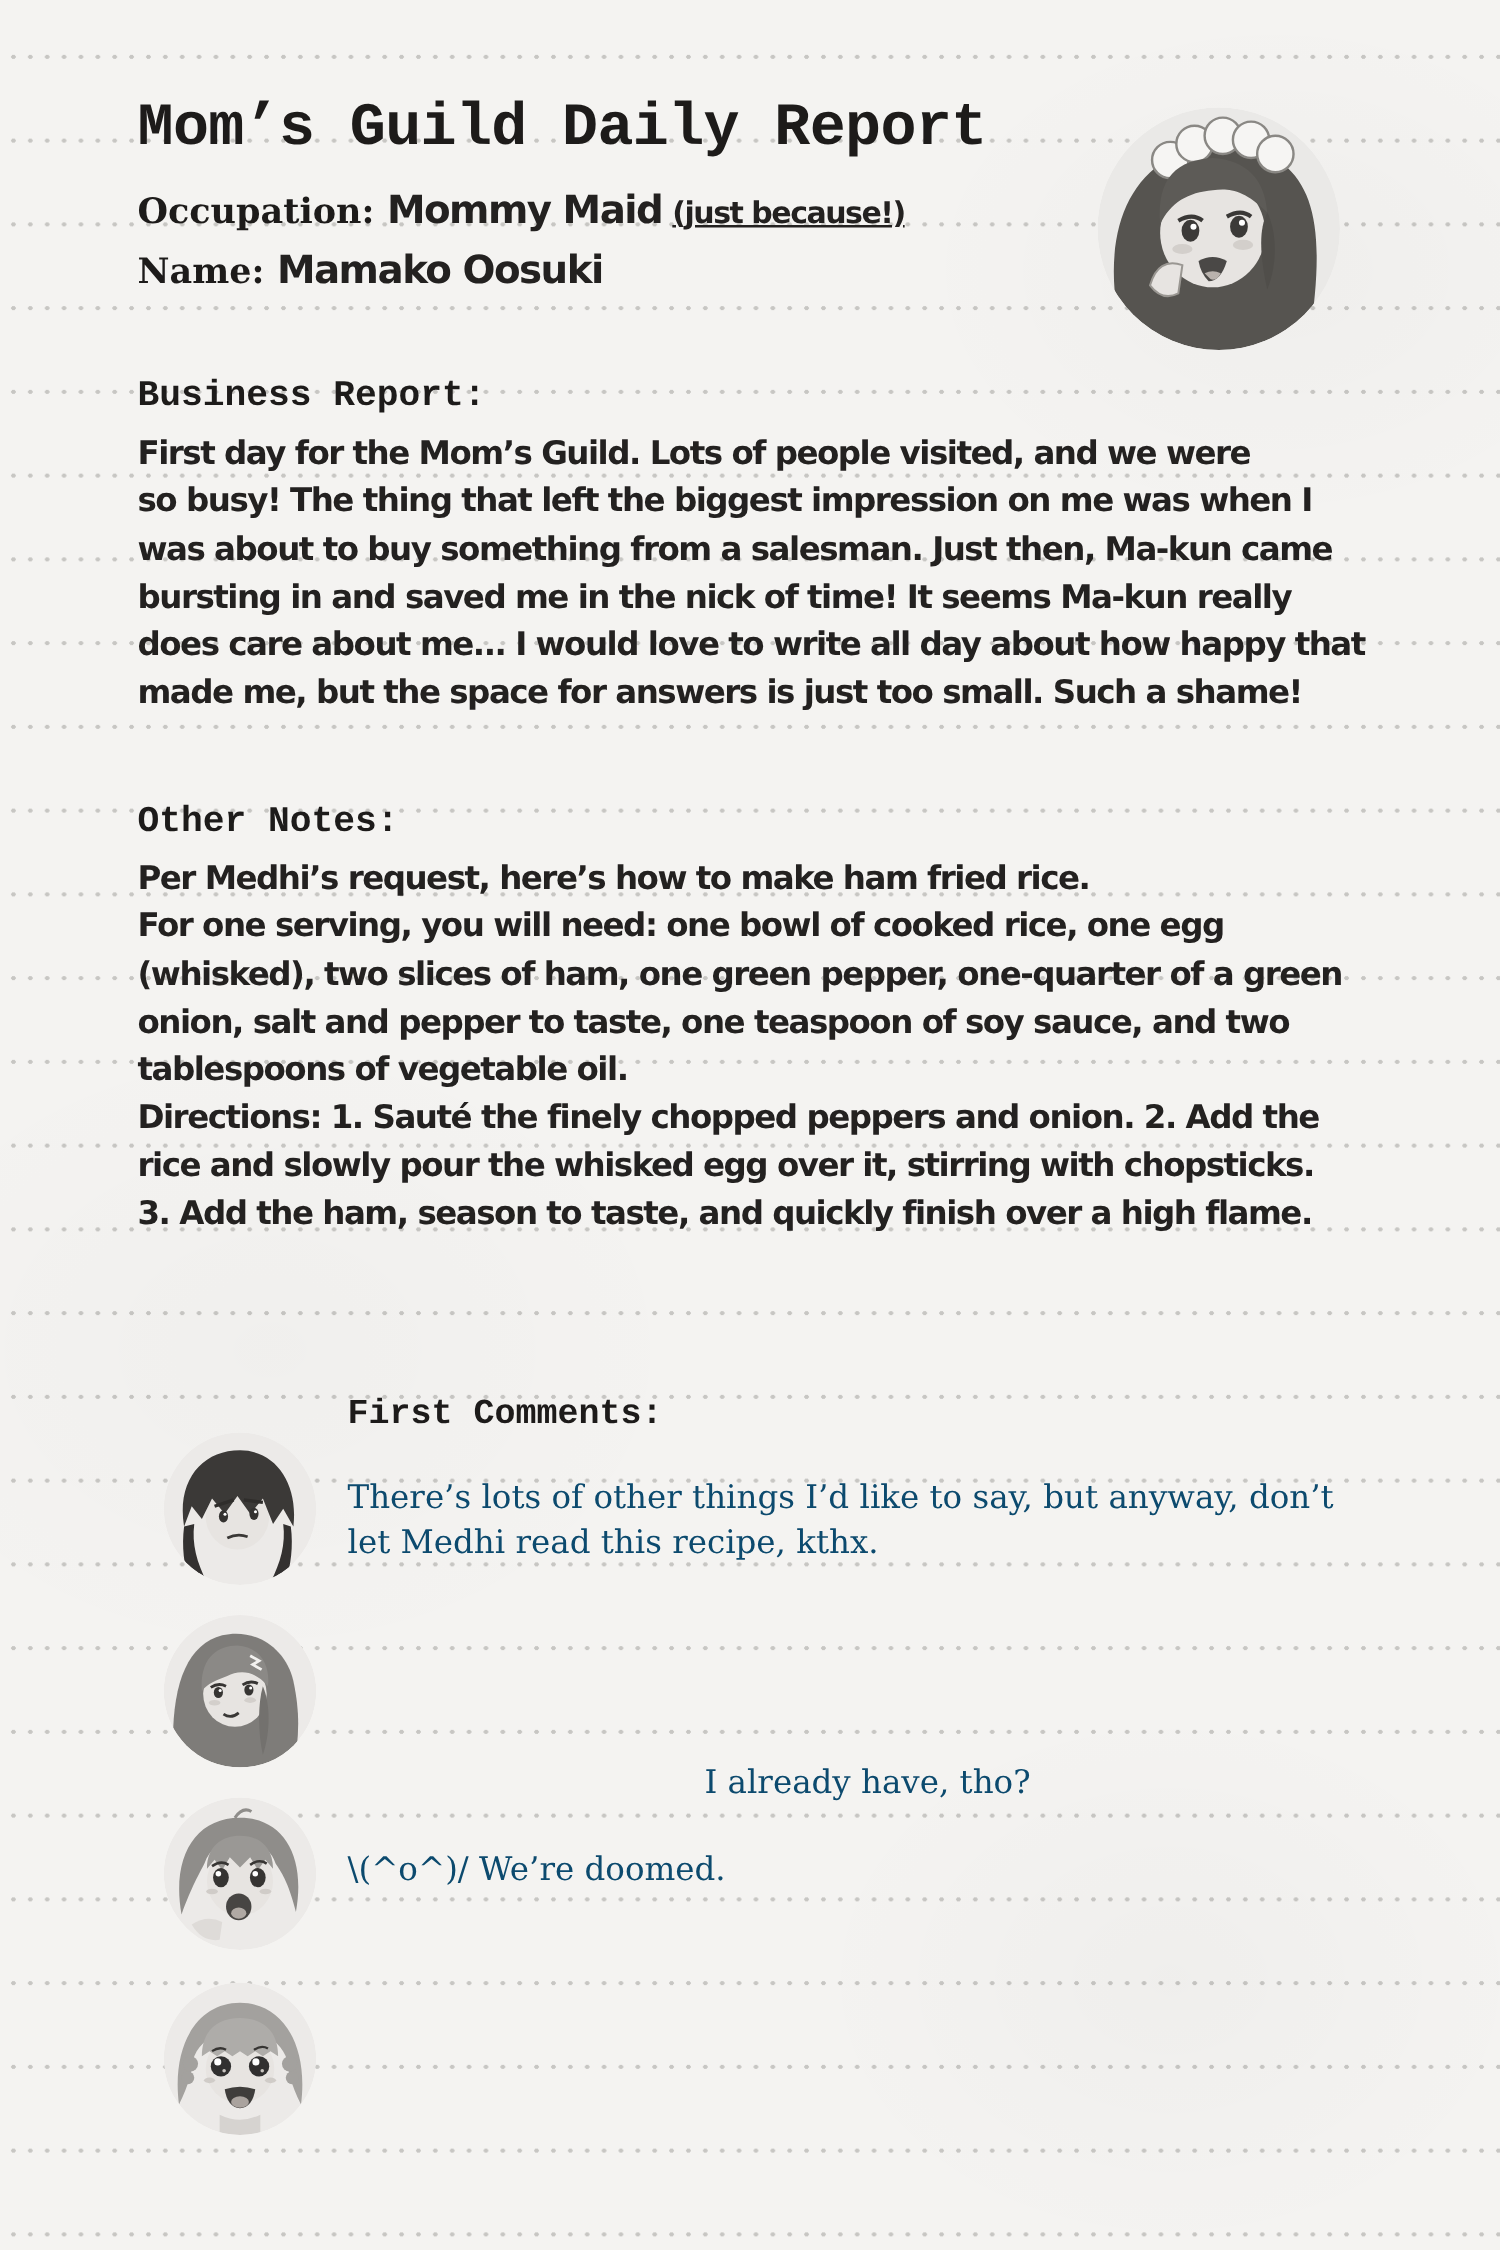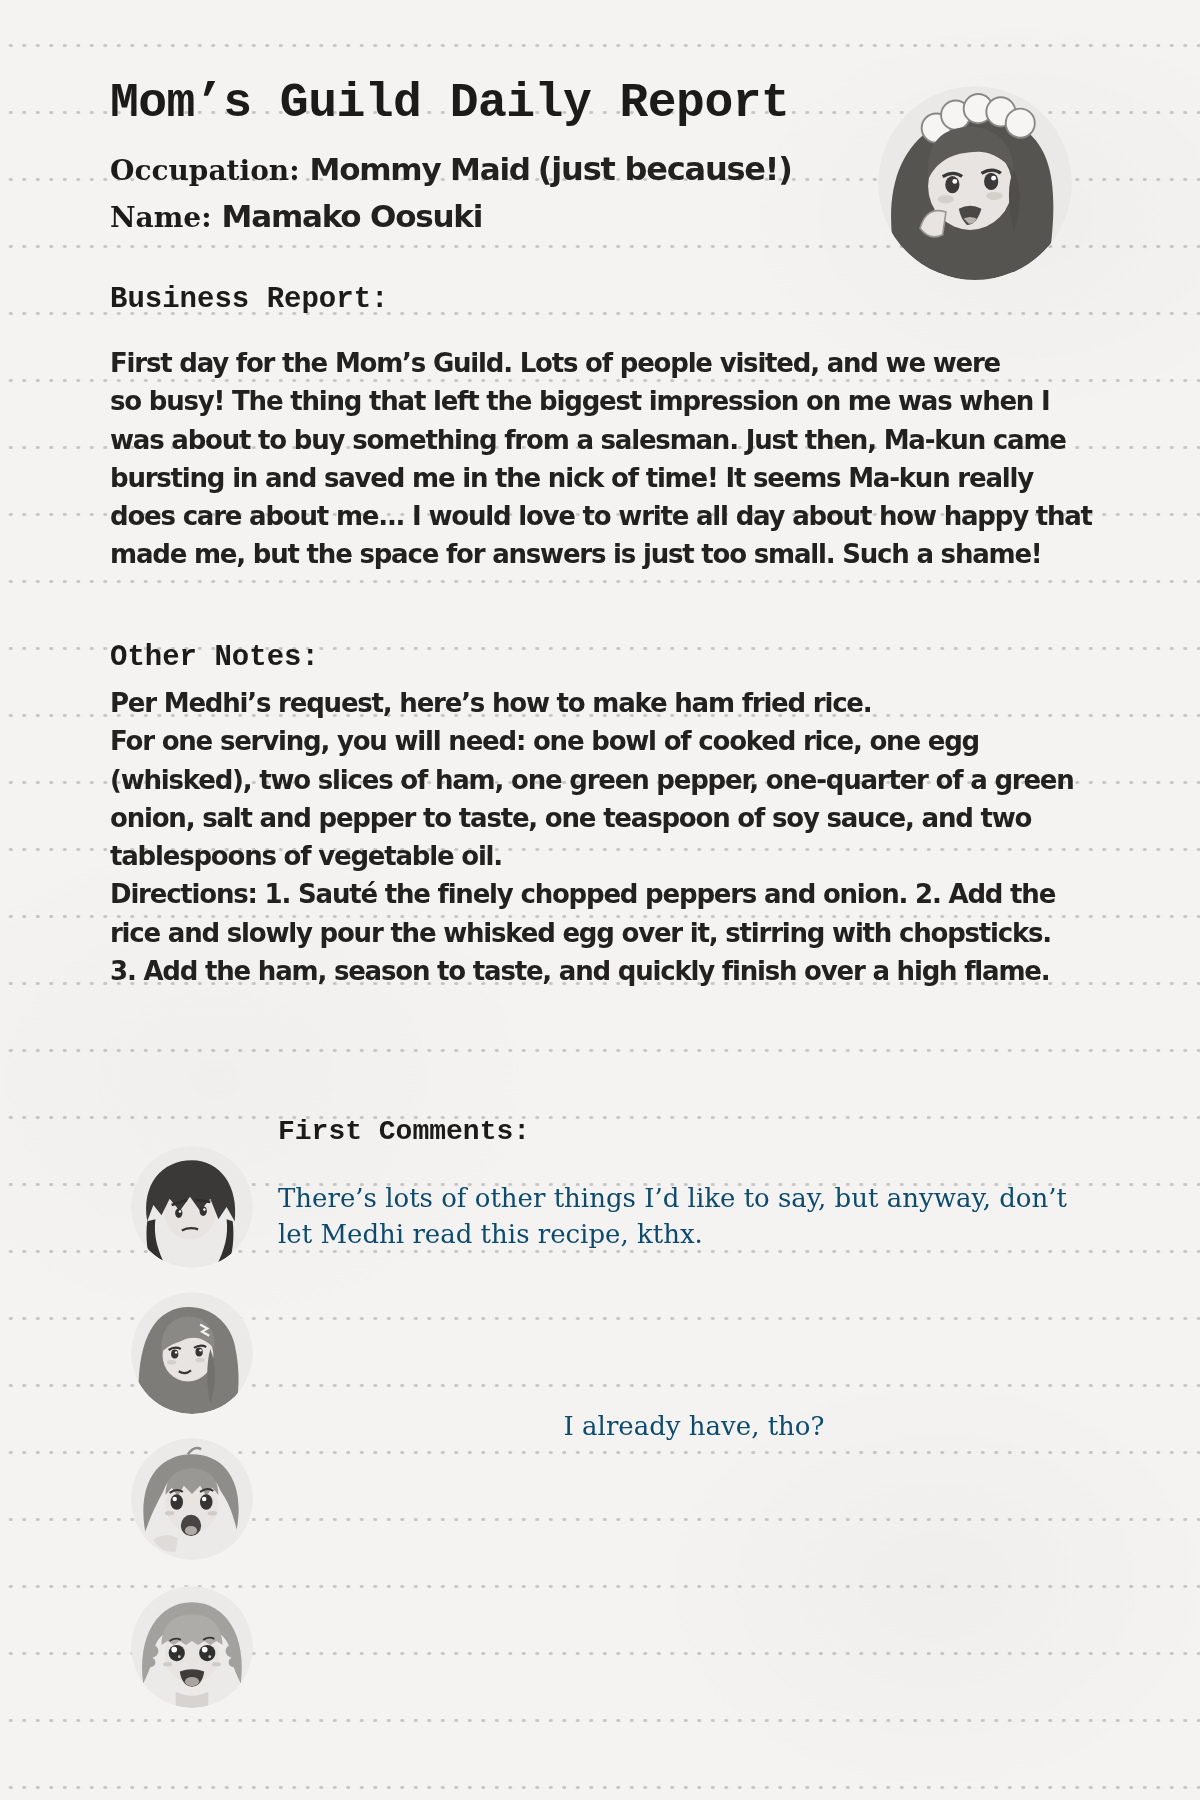--- a/index.html
+++ b/index.html
@@ -41,21 +41,21 @@
   }
   .field{left:110px;font-size:28px;font-weight:bold;white-space:nowrap;}
   .field .label{font-family:"DejaVu Serif", serif;}
   .hand{
     font-family:"DejaVu Sans", sans-serif;
     font-weight:bold;
     letter-spacing:-1.2px;
     color:#232120;
   }
   .field .value{font-size:31px;margin-left:10px;text-align:right;}
-  .field .note{font-size:32px;margin-left:8px;}
+  .field .note{font-size:24px;margin-left:8px;text-decoration:underline;}
   .sec-heading{font-size:29px;}
   .body-text{
     font-size:26px;
     line-height:38.3px;
     white-space:pre-line;
     width:1080px;
   }
   .avatar{border-radius:50%;overflow:hidden;display:block;}
   .avatar svg{display:block;width:100%;height:100%;}
   .avatar-hero{left:878px;top:86px;width:194px;height:194px;}
@@ -114,21 +114,21 @@
         <circle cx="71.5" cy="57" r="1.5" fill="#ffffff"></circle>
         <ellipse cx="42" cy="70" rx="5" ry="2.5" fill="#d3cfcb"></ellipse>
         <ellipse cx="72" cy="68" rx="5" ry="2.5" fill="#d3cfcb"></ellipse>
         <path d="M50,76 Q57,72 64,76 Q61,86 55,86 Q51,82 50,76 Z" fill="#4a4846"></path>
         <path d="M53,82 Q57,80 61,82 Q59,86 56,85 Z" fill="#b9b2ad"></path>
         <path d="M26,88 Q30,74 42,78 L40,92 Q32,96 26,88 Z" fill="#e7e4e1" stroke="#9a9792" stroke-width="1"></path>
       </g>
     </svg>
   </span>
 
-  <h2 class="abs sec-heading" style="left:110px;top:283px;">Business Report:</h2>
+  <h2 class="abs sec-heading" style="left:110px;top:300px;">Business Report:</h2>
   <p class="abs hand body-text" style="left:110px;top:344px;margin:0;">First day for the Mom’s Guild. Lots of people visited, and we were
 so busy! The thing that left the biggest impression on me was when I
 was about to buy something from a salesman. Just then, Ma-kun came
 bursting in and saved me in the nick of time! It seems Ma-kun really
 does care about me... I would love to write all day about how happy that
 made me, but the space for answers is just too small. Such a shame!</p>
 
   <h2 class="abs sec-heading" style="left:110px;top:641px;">Other Notes:</h2>
   <p class="abs hand body-text" style="left:110px;top:684px;margin:0;">Per Medhi’s request, here’s how to make ham fried rice.
 For one serving, you will need: one bowl of cooked rice, one egg
@@ -215,20 +215,21 @@
         <ellipse cx="74" cy="63" rx="6.2" ry="7.6" fill="#363432"></ellipse>
         <circle cx="72" cy="60" r="2.2" fill="#ffffff"></circle>
         <ellipse cx="38" cy="74" rx="4.6" ry="2.2" fill="#d0ccc8"></ellipse>
         <ellipse cx="80" cy="74" rx="4.6" ry="2.2" fill="#d0ccc8"></ellipse>
         <ellipse cx="59" cy="86" rx="10" ry="10.5" fill="#474543"></ellipse>
         <ellipse cx="59" cy="91" rx="6" ry="4.4" fill="#b0a9a4"></ellipse>
         <path d="M22,100 Q34,92 46,98 L44,112 Q30,114 22,100 Z" fill="#dedbd8"></path>
       </g>
     </svg>
   </span>
+  <p class="abs comment-text" style="top:1478px;margin:0;">\(^o^)/ We’re doomed.</p>
 
   <span class="abs avatar avatar-sm" style="top:1586px;">
     <svg viewBox="0 0 120 120" xmlns="http://www.w3.org/2000/svg">
       <defs>
           <clipPath id="cp4">
             <circle cx="60" cy="60" r="60"></circle>
           </clipPath>
         </defs>
       <g clip-path="url(#cp4)">
         <circle cx="60" cy="60" r="60" fill="#eceae8"></circle>

